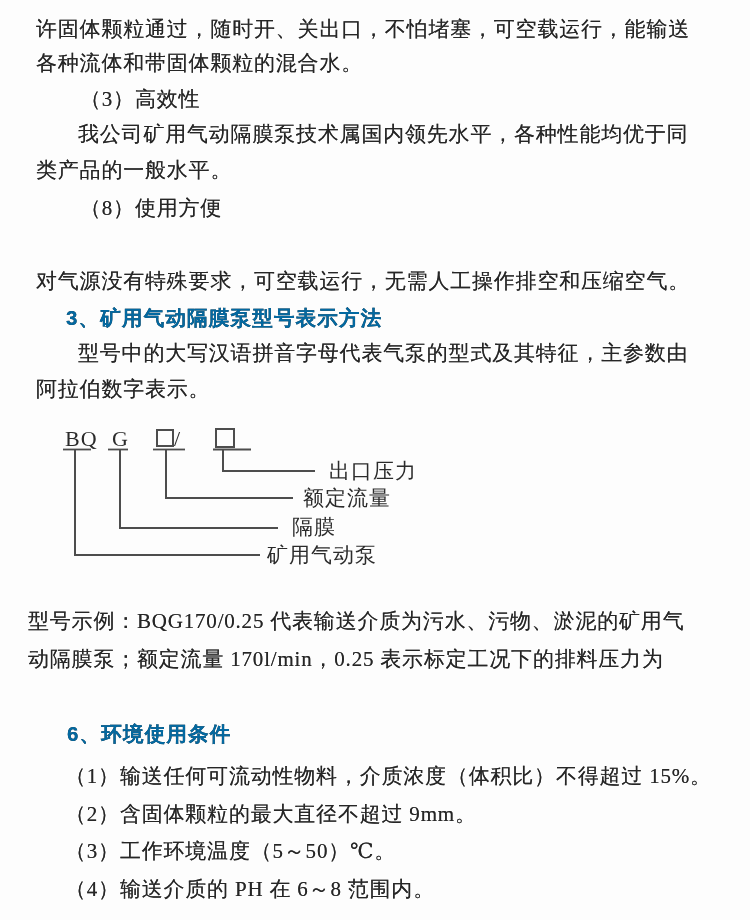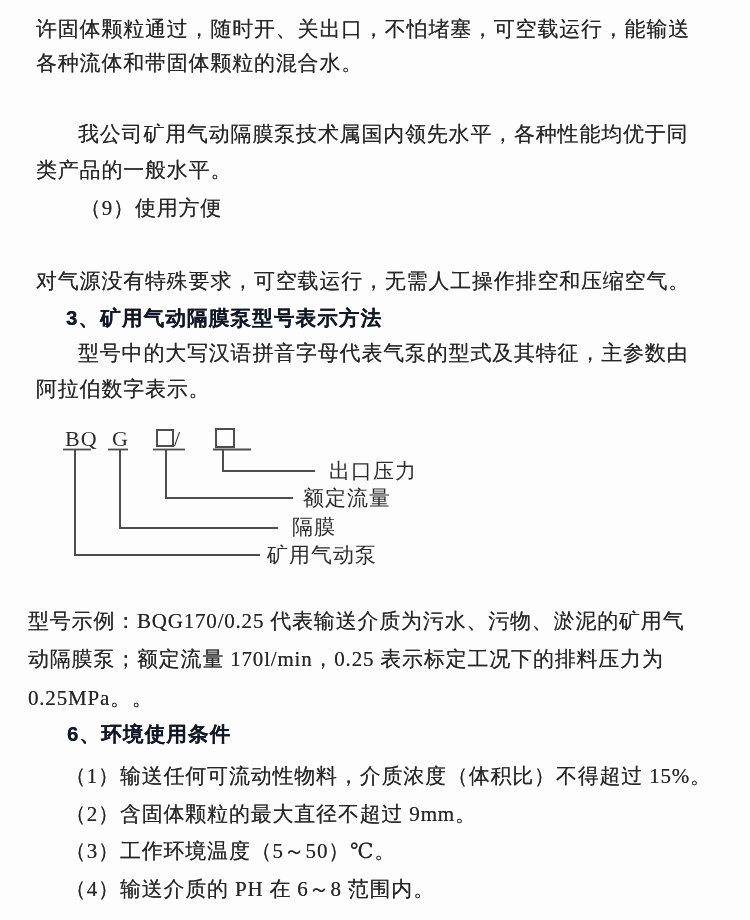--- a/index.html
+++ b/index.html
@@ -20,21 +20,21 @@
     line-height: 1.15;
     letter-spacing: 0.8px;
     color: #262626;
     text-shadow: 0 0 0.5px rgba(45,45,45,0.75);
   }
   .heading {
     font-family: "Liberation Sans", "DejaVu Sans", sans-serif;
     font-weight: 700;
     font-size: 20.5px;
     letter-spacing: 1.2px;
-    color: #0f172a;
+    color: #0369a1;
     text-shadow: 0 0 0.6px rgba(20,20,20,0.9);
   }
   .diagram {
     position: absolute;
     left: 30px;
     top: 418px;
     width: 430px;
     height: 160px;
   }
   .diagram text {
@@ -54,23 +54,24 @@
     fill: none;
   }
 </style>
 </head>
 <body>
 
 <div class="page">
 
   <div class="line" style="left:36px;  top:17px;">许固体颗粒通过，随时开、关出口，不怕堵塞，可空载运行，能输送</div>
   <div class="line" style="left:36px;  top:51px;">各种流体和带固体颗粒的混合水。</div>
+  <div class="line" style="left:80px;  top:87px;">（3）高效性</div>
   <div class="line" style="left:78px;  top:122px;">我公司矿用气动隔膜泵技术属国内领先水平，各种性能均优于同</div>
   <div class="line" style="left:36px;  top:158px;">类产品的一般水平。</div>
-  <div class="line" style="left:80px;  top:196px;">（9）使用方便</div>
+  <div class="line" style="left:80px;  top:196px;">（8）使用方便</div>
   <div class="line" style="left:36px;  top:269px;">对气源没有特殊要求，可空载运行，无需人工操作排空和压缩空气。</div>
   <div class="line heading" style="left:66px; top:306px;">3、矿用气动隔膜泵型号表示方法</div>
   <div class="line" style="left:36px;  top:377px;">阿拉伯数字表示。</div>
   <div class="line" style="left:78px;  top:341px;">型号中的大写汉语拼音字母代表气泵的型式及其特征，主参数由</div>
 
   <svg class="diagram" viewBox="0 0 430 160">
 
     <text class="code" x="35" y="28">BQ</text>
     <text class="code" x="82" y="28">G</text>
     <rect x="127" y="12" width="16" height="16" stroke-width="2"></rect>
@@ -88,20 +89,19 @@
     <polyline points="45,31.5 45,137 230,137" stroke-width="2"></polyline>
 
     <text class="dlabel" x="299" y="60">出口压力</text>
     <text class="dlabel" x="273" y="87">额定流量</text>
     <text class="dlabel" x="262" y="116">隔膜</text>
     <text class="dlabel" x="237" y="144">矿用气动泵</text>
   </svg>
 
   <div class="line" style="left:28px;  top:609px;">型号示例：BQG170/0.25 代表输送介质为污水、污物、淤泥的矿用气</div>
   <div class="line" style="left:28px;  top:647px;">动隔膜泵；额定流量 170l/min，0.25 表示标定工况下的排料压力为</div>
-  <div class="line" style="left:28px;  top:686px;">0.25MPa。。</div>
   <div class="line heading" style="left:67px; top:722px;">6、环境使用条件</div>
   <div class="line" style="left:65px;  top:764px;">（1）输送任何可流动性物料，介质浓度（体积比）不得超过 15%。</div>
   <div class="line" style="left:65px;  top:802px;">（2）含固体颗粒的最大直径不超过 9mm。</div>
   <div class="line" style="left:65px;  top:839px;">（3）工作环境温度（5～50）℃。</div>
   <div class="line" style="left:65px;  top:877px;">（4）输送介质的 PH 在 6～8 范围内。</div>
 
 </div>
 
 </body></html>

